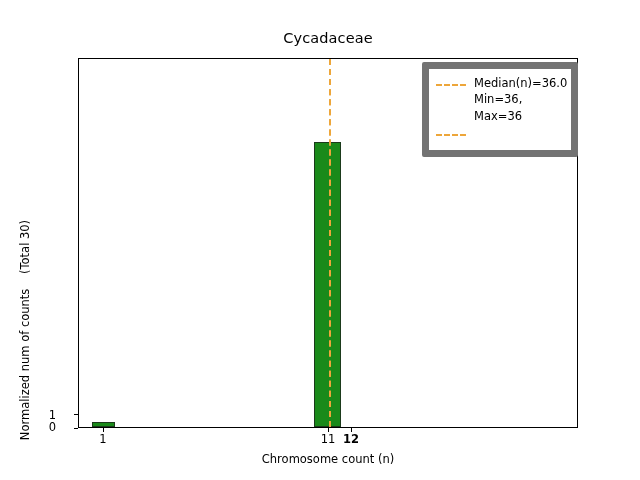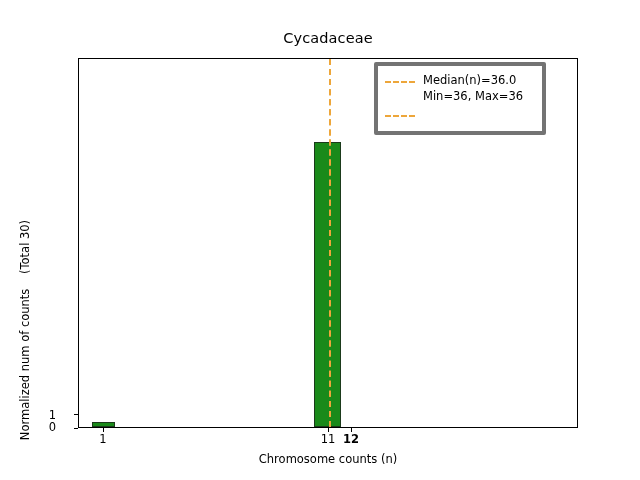--- a/index.html
+++ b/index.html
@@ -122,25 +122,25 @@
     top: 452px;
     width: 500px;
     text-align: center;
     font-size: 11.5px;
     color: #000000;
   }
 
   
   #legend {
     position: absolute;
-    left: 374px;
+    left: 422px;
     top: 62px;
-    width: 172px;
+    width: 156px;
     box-sizing: border-box;
-    border: 4px solid #737373;
+    border: 7px solid #737373;
     border-radius: 2px;
     background: #ffffff;
     padding: 6px 7px 7px 7px;
   }
   .legend-entry {
     display: flex;
     align-items: flex-start;
     margin-bottom: 1px;
   }
   .legend-swatch {
@@ -192,21 +192,21 @@
 
   <div class="xtick-mark" style="left:103px;"></div>
   <div class="xtick-label" style="left:83px;">1</div>
 
   <div class="xtick-mark" style="left:328px;"></div>
   <div class="xtick-label" style="left:308px;">11</div>
 
   <div class="xtick-mark" style="left:351px;"></div>
   <div class="xtick-label" style="left:331px;font-weight:bold;">12</div>
 
-  <div id="xlabel">Chromosome counts (n)</div>
+  <div id="xlabel">Chromosome count (n)</div>
 
   <div id="legend">
     <div class="legend-entry">
       <span class="legend-swatch"></span>
       <span class="legend-text">Median(n)=36.0
 Min=36, Max=36</span>
     </div>
     <div class="legend-entry">
       <span class="legend-swatch"></span>
     </div>

